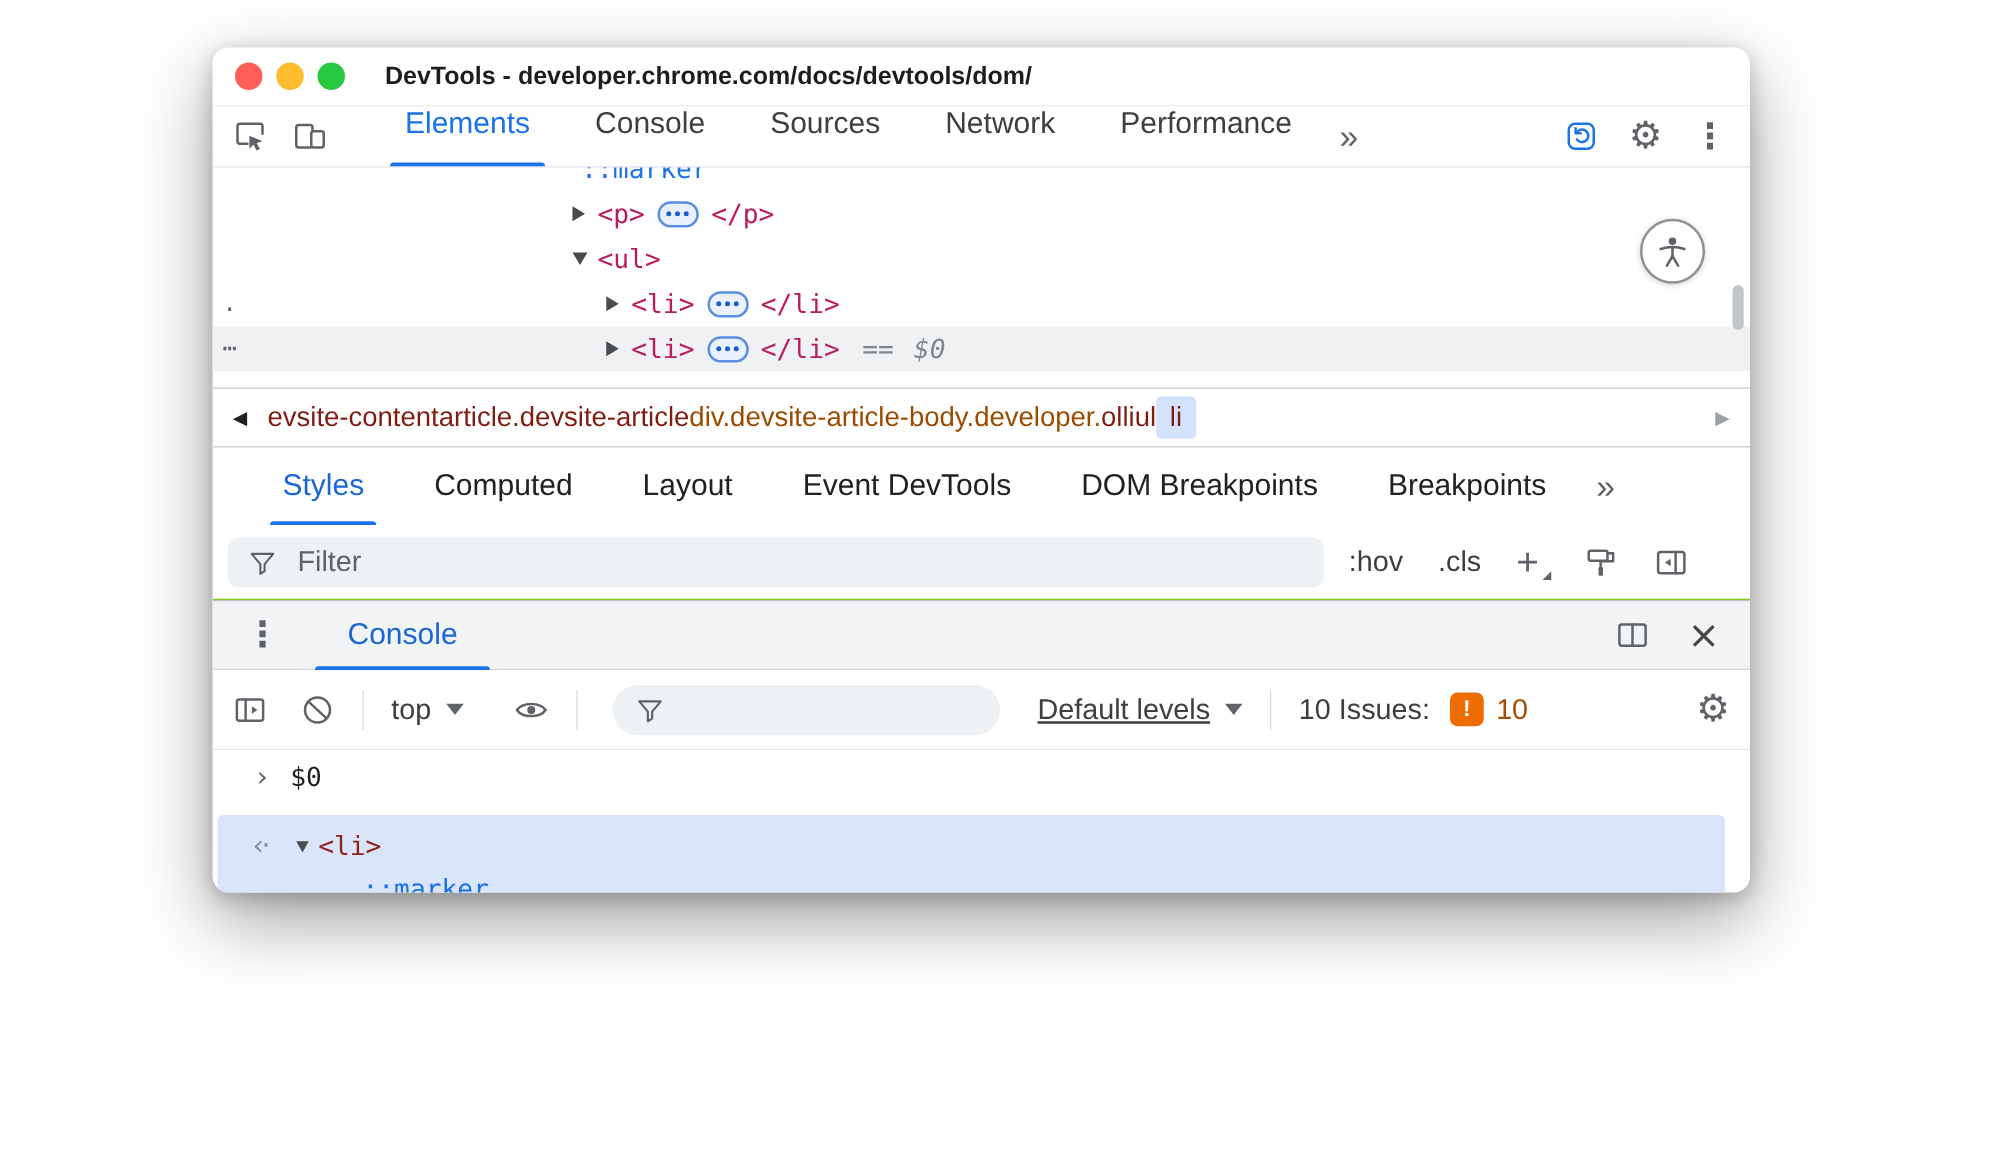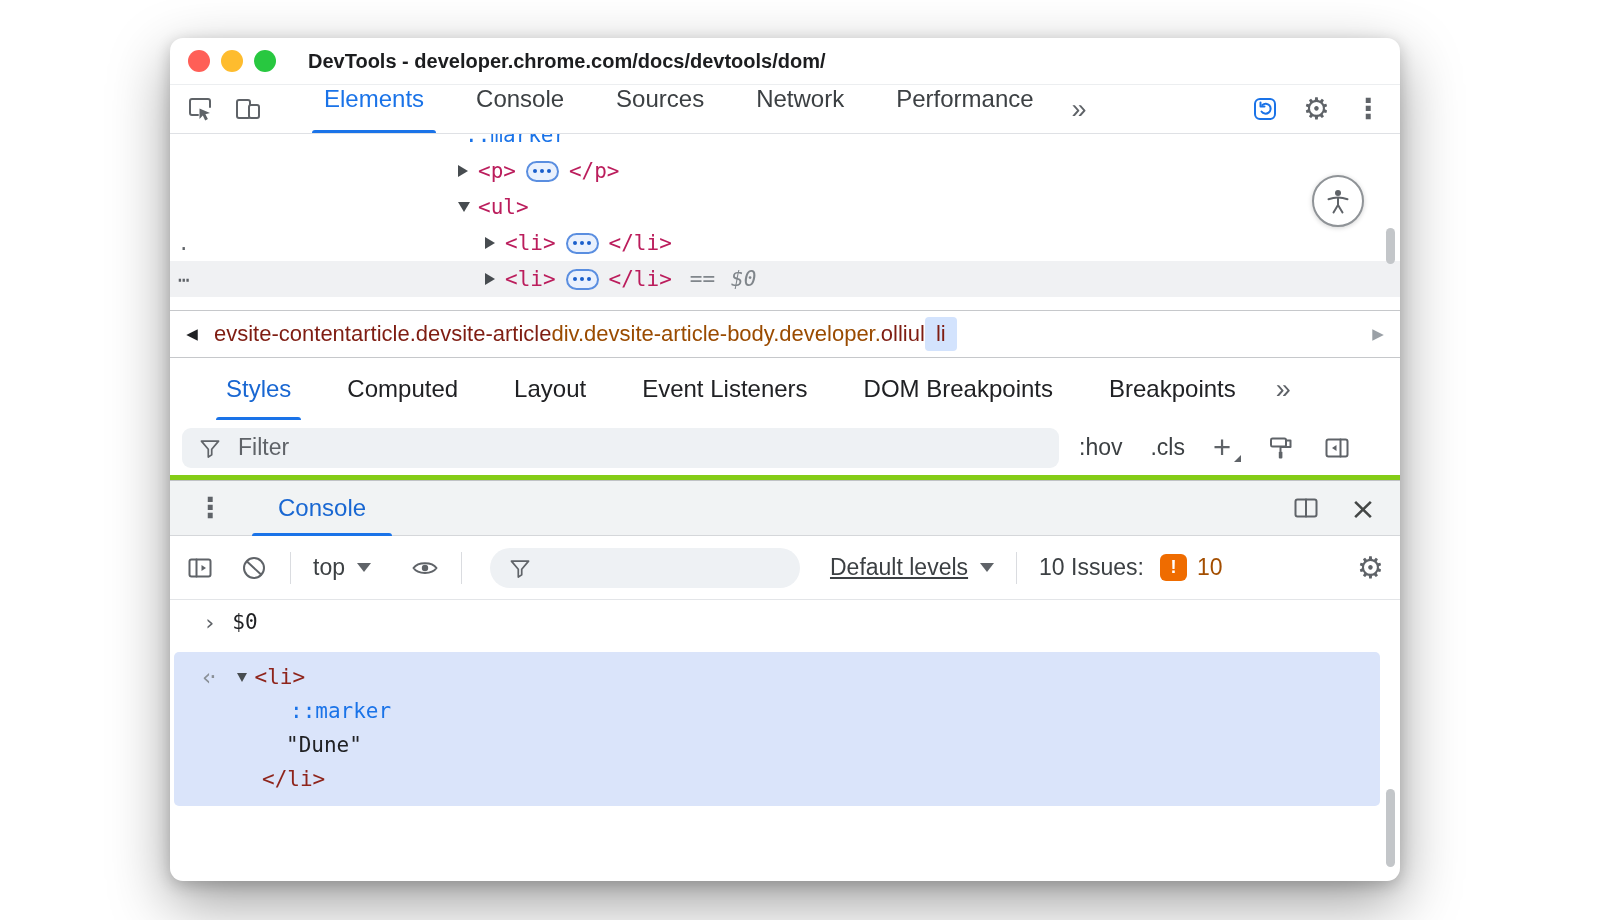--- a/index.html
+++ b/index.html
@@ -2,21 +2,21 @@
 <html><head>
 <meta charset="utf-8">
 <style>
   :root{
     --accent:#1a73e8; --ink:#202124; --muted:#5f6368; --faint:#9aa0a6;
     --tagE:#bb1d5c; --tagC:#8e241b; --crumb:#7f1d12; --crumbAlt:#9a4b00;
     --chipBlue:#dae4fa; --grayfill:#eef1f4; --orange:#ef6c00;
   }
   *{box-sizing:border-box; margin:0; padding:0;}
   html,body{width:1600px;height:920px;background:#fff;font-family:"Liberation Sans",sans-serif;color:var(--ink);}
-  .window{position:absolute;left:170px;top:38px;width:1230px;height:843px;background:#fff;border-radius:13px;
+  .window{position:absolute;left:170px;top:38px;width:1230px;height:676px;background:#fff;border-radius:13px;
     box-shadow:0 22px 60px rgba(0,0,0,.38),0 4px 16px rgba(0,0,0,.2);overflow:hidden;display:flex;flex-direction:column;}
 
   
   .titlebar{flex:0 0 47px;display:flex;align-items:center;padding-left:18px;border-bottom:1px solid #eceef0;}
   .lights{display:flex;gap:11px;}
   .light{width:22px;height:22px;border-radius:50%;}
   .light.red{background:#ff5f57}.light.yellow{background:#febc2e}.light.green{background:#28c840}
   .title{margin-left:32px;font-size:20px;font-weight:700;color:#1c1d1f;}
 
   
@@ -60,21 +60,21 @@
   .crumb.alt{color:var(--crumbAlt);}
   .crumb.selected{background:#d3e3fd;border-radius:4px;padding:4px 11px;}
 
   
   .styles-tabs{flex:0 0 62px;display:flex;align-items:stretch;font-size:24px;color:var(--ink);margin-left:28px;}
   .stab{position:relative;display:flex;align-items:center;padding:0 28px;}
   .stab.active{color:#1967d2;}
   .stab.active::after{content:"";position:absolute;left:18px;right:18px;bottom:0;height:3px;background:var(--accent);border-radius:3px 3px 0 0;}
 
   
-  .filter-bar{flex:0 0 60px;display:flex;align-items:center;padding:0 12px;border-bottom:5px solid #84cc16;}
+  .filter-bar{flex:0 0 60px;display:flex;align-items:center;padding:0 12px;border-bottom:1px solid #84cc16;}
   .filter-input{flex:0 0 877px;height:40px;background:var(--grayfill);border-radius:9px;display:flex;align-items:center;padding:0 16px;gap:16px;}
   .filter-input input{flex:1;border:none;outline:none;background:transparent;font-size:23px;color:var(--ink);font-family:"Liberation Sans",sans-serif;}
   .filter-input input::placeholder{color:var(--muted);}
   .filter-right{display:flex;align-items:center;gap:28px;margin-left:20px;font-size:23px;color:#3c4043;}
   .plus{position:relative;font-size:31px;color:var(--muted);line-height:1;padding-right:8px;}
   .plus i{position:absolute;right:-2px;bottom:1px;width:0;height:0;border-bottom:7px solid var(--muted);border-left:7px solid transparent;}
 
   
   .drawer-header{flex:0 0 56px;background:#f1f3f4;border-top:1px solid #c0c2c5;border-bottom:1px solid #d5d7da;display:flex;align-items:stretch;}
   .drawer-header .kebab{display:flex;align-items:center;padding:0 18px 0 26px;font-size:28px;font-weight:700;}
@@ -231,21 +231,21 @@
     <div class="stab active">
         <span>Styles</span>
       </div>
     <div class="stab">
         <span>Computed</span>
       </div>
     <div class="stab">
         <span>Layout</span>
       </div>
     <div class="stab">
-        <span>Event Listeners</span>
+        <span>Event DevTools</span>
       </div>
     <div class="stab">
         <span>DOM Breakpoints</span>
       </div>
     <div class="stab">
         <span>Breakpoints</span>
       </div>
     <div class="overflow-chev">»</div>
   </div>
 

